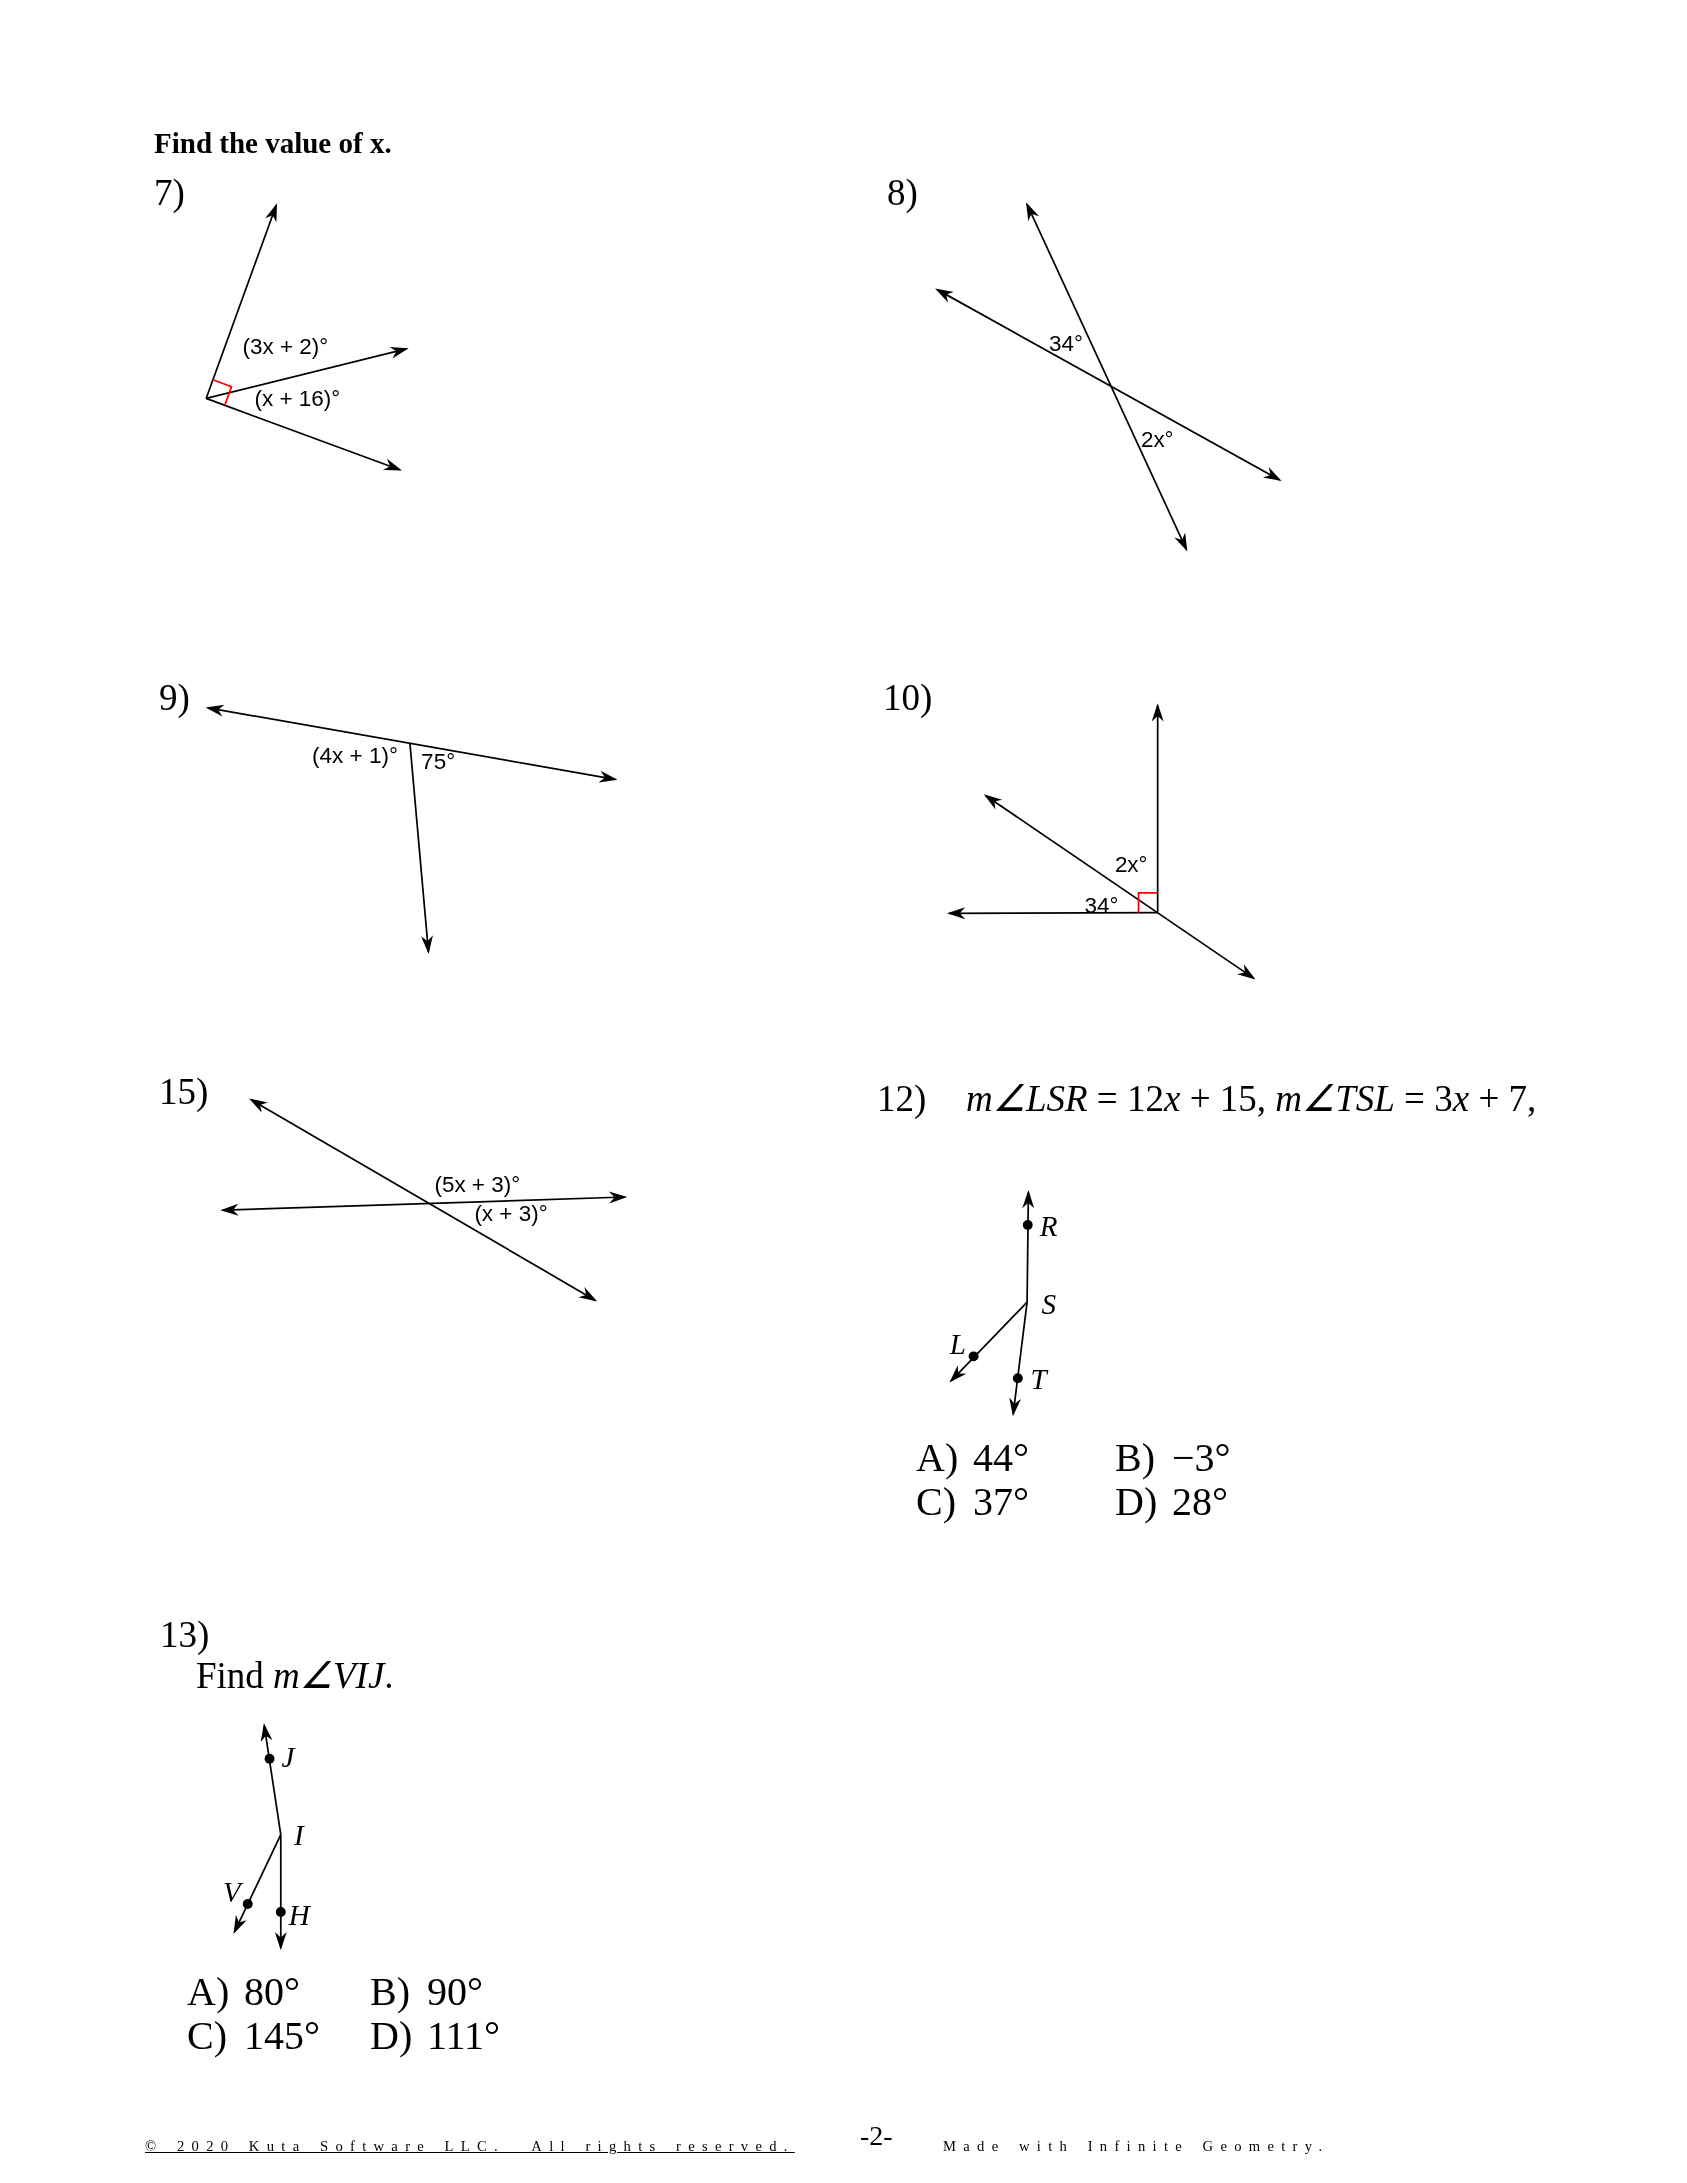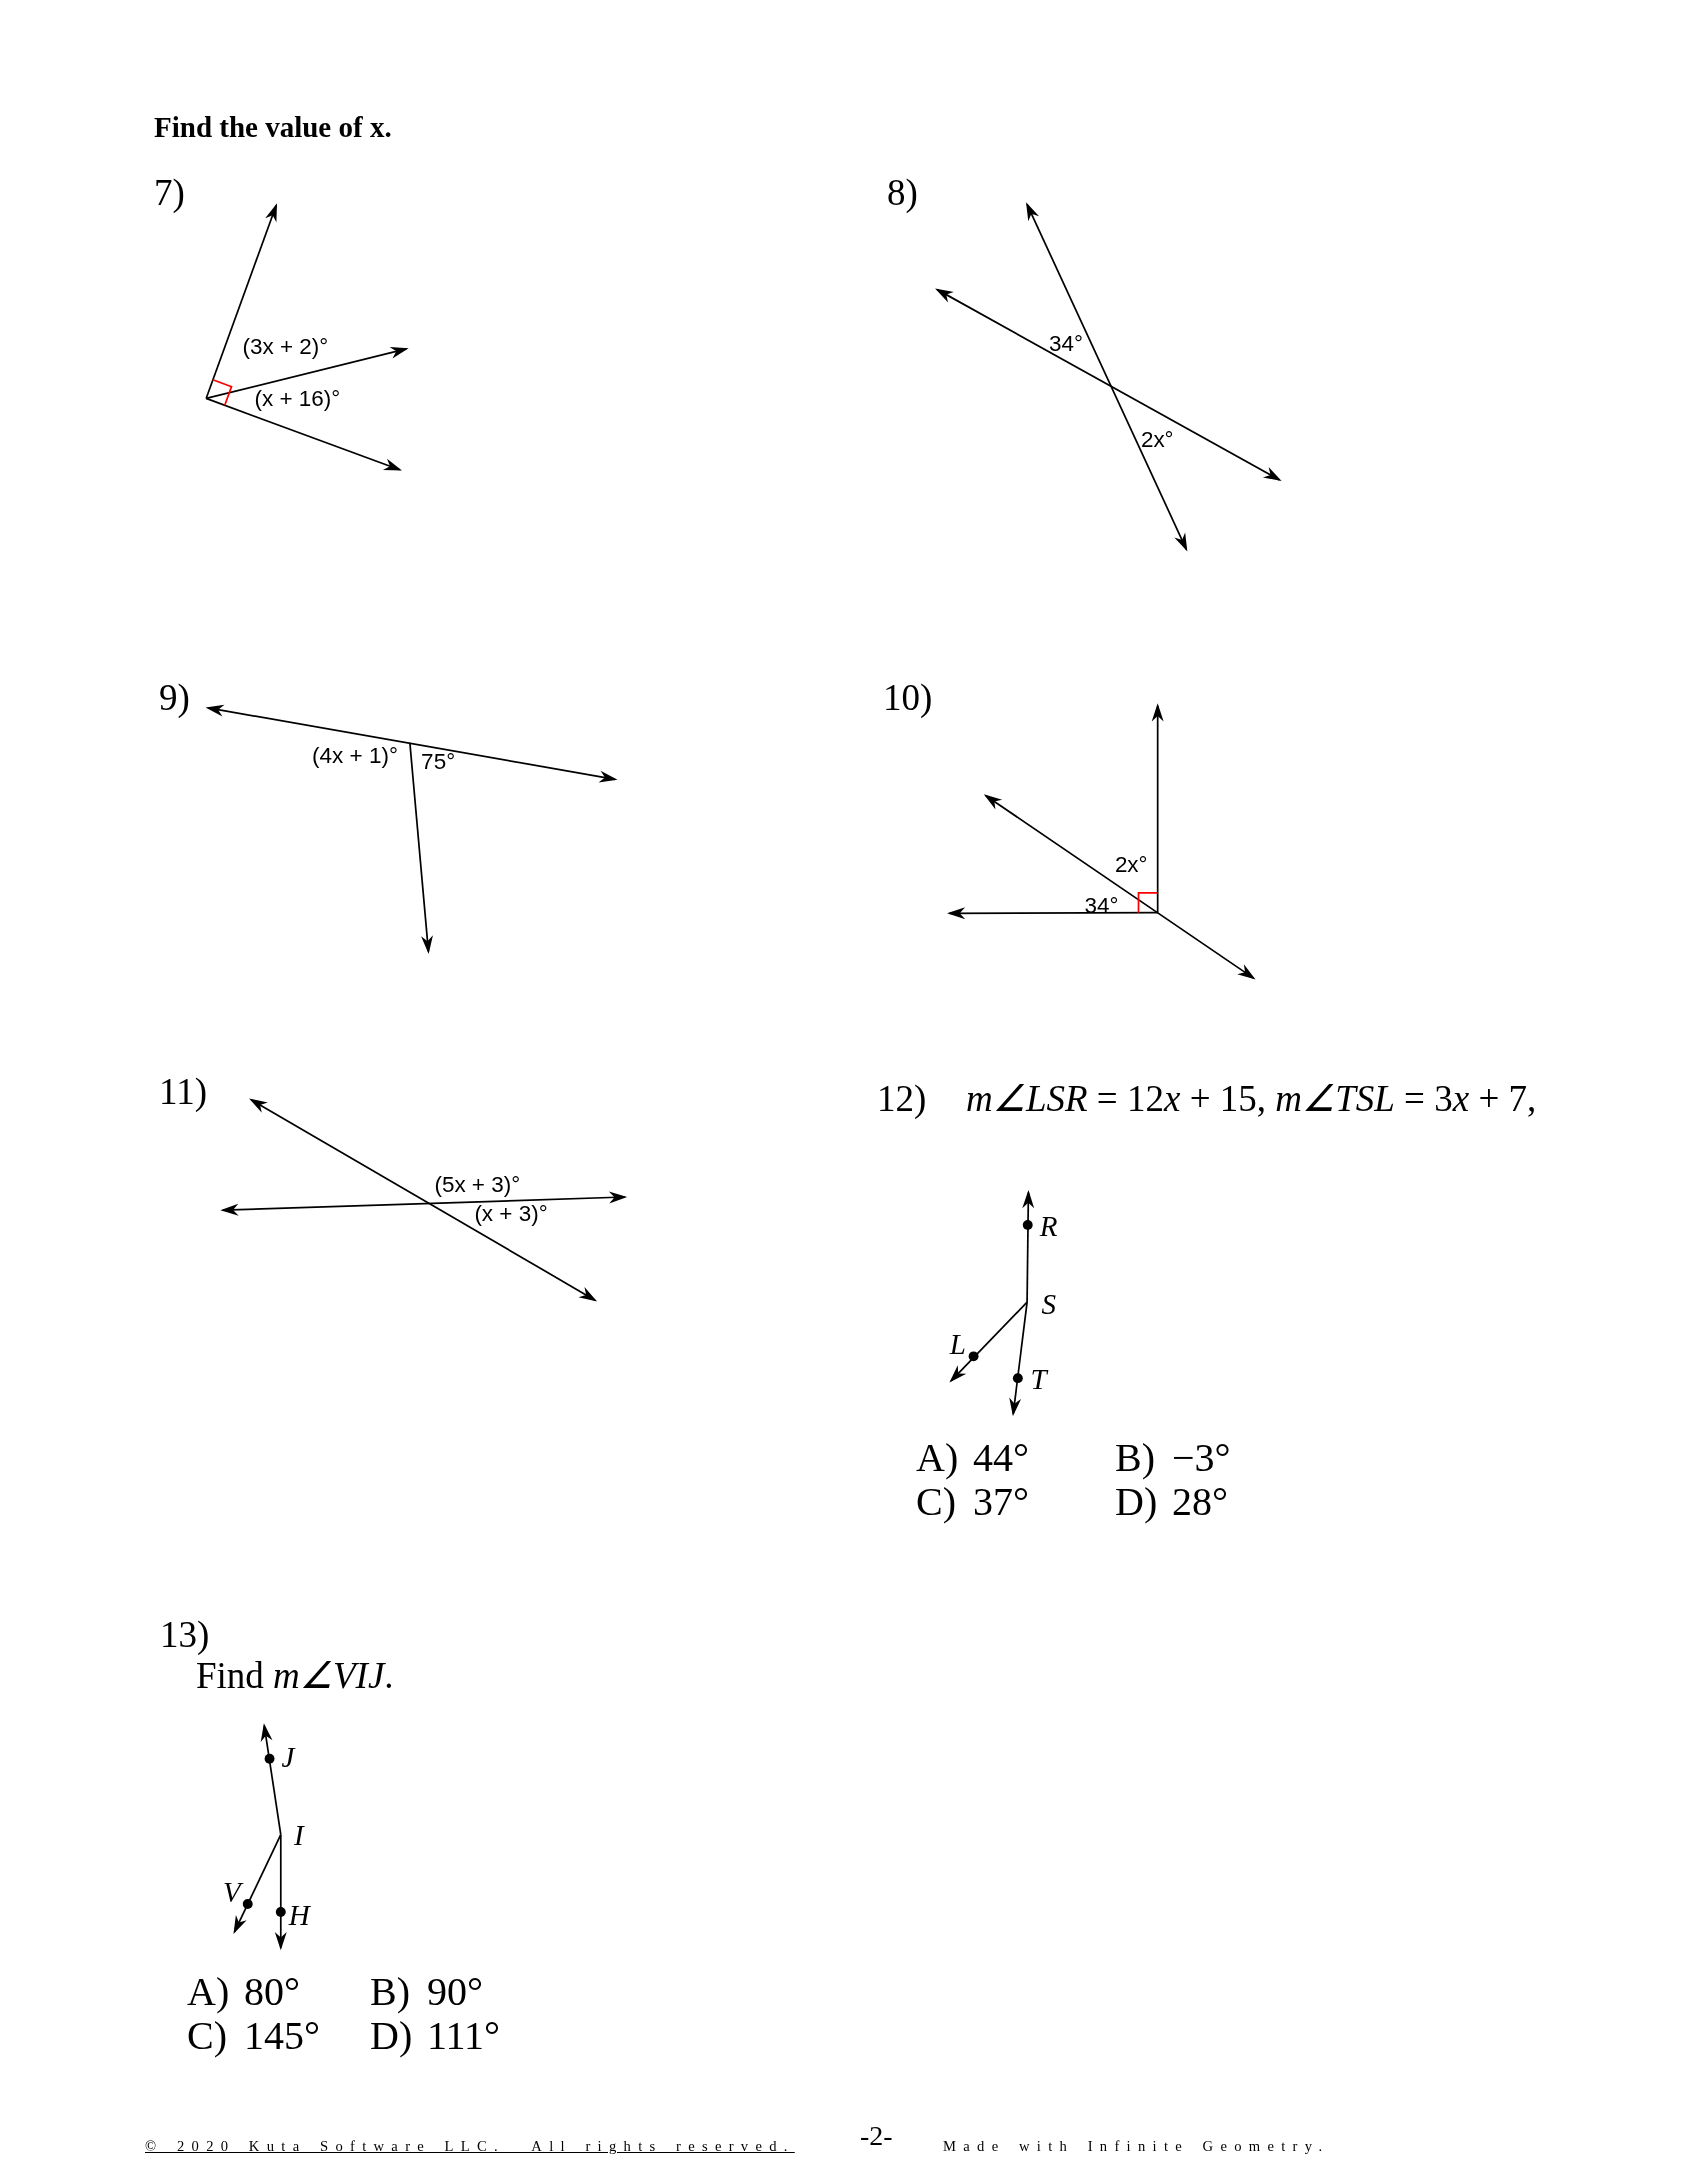--- a/index.html
+++ b/index.html
@@ -2,21 +2,21 @@
 <html style="font-size:10.6px"><head>
 <meta charset="utf-8">
 <style>
   html,body { margin:0; padding:0; background:#888; }
   .page {
     position:relative; width:1687px; height:2183px;
     background:#ffffff; margin:0 auto; overflow:hidden;
     font-family:"Liberation Serif", serif; color:#000;
   }
   .abs { position:absolute; }
-  .heading { font-weight:bold; font-size:29px; }
+  .heading { font-weight:bold; font-size:29px;margin-top:16px; }
   .pnum { font-size:37px; }
   .ptext { font-size:37px; white-space:pre; }
   .ptext .seg-i { font-style:italic; }
   .choice { font-size:40px; display:flex; }
   .choice .clabel { width:57px; }
   .choice .cvalue { }
   svg.diagram { position:absolute; overflow:visible; }
   svg .ray { stroke:#000; stroke-width:2.6; fill:none; }
   svg .right-angle-mark { stroke:#ff0000; stroke-width:2.6; fill:none; }
   svg .alabel { font-family:"Liberation Sans", sans-serif; font-size:34px; fill:#000; }
@@ -72,21 +72,21 @@
   <div class="abs pnum" style="left:883px; top:676px;">10)</div>
   <svg class="diagram" style="left:926px; top:688px;" width="351" height="304" viewBox="0 0 530 460">
     <line class="ray" x1="350" y1="340" x2="350" y2="27" marker-end="url(#arrow-end)"></line>
     <line class="ray" x1="350" y1="340" x2="35" y2="341" marker-end="url(#arrow-end)"></line>
     <line class="ray" x1="90" y1="163" x2="495" y2="439" marker-start="url(#arrow-start)" marker-end="url(#arrow-end)"></line>
     <polyline class="right-angle-mark" points="321,340 321,310 350,310" stroke="#ff0000"></polyline>
     <text class="alabel" x="310" y="279" text-anchor="middle">2x°</text>
     <text class="alabel" x="265" y="340" text-anchor="middle">34°</text>
   </svg>
 
-  <div class="abs pnum" style="left:159px; top:1070px;">11)</div>
+  <div class="abs pnum" style="left:159px; top:1070px;">15)</div>
   <svg class="diagram" style="left:198px; top:1078px;" width="437" height="238" viewBox="0 0 660 360">
     <line class="ray" x1="80" y1="33" x2="600" y2="336" marker-start="url(#arrow-start)" marker-end="url(#arrow-end)"></line>
     <line class="ray" x1="37" y1="200" x2="645" y2="180" marker-start="url(#arrow-start)" marker-end="url(#arrow-end)"></line>
     <text class="alabel" x="422" y="172" text-anchor="middle">(5x + 3)°</text>
     <text class="alabel" x="473" y="217" text-anchor="middle">(x + 3)°</text>
   </svg>
 
   <div class="abs pnum" style="left:877px; top:1077px;">12)</div>
   <div class="abs ptext" style="left:966px; top:1077px;"><span class="seg-i">m∠LSR</span><span class="seg-r"> = 12</span><span class="seg-i">x</span><span class="seg-r"> + 15, </span><span class="seg-i">m∠TSL</span><span class="seg-r"> = 3</span><span class="seg-i">x</span><span class="seg-r"> + 7,</span></div>
   <svg class="diagram" style="left:926px; top:1178px;" width="185" height="251" viewBox="0 0 280 380">

